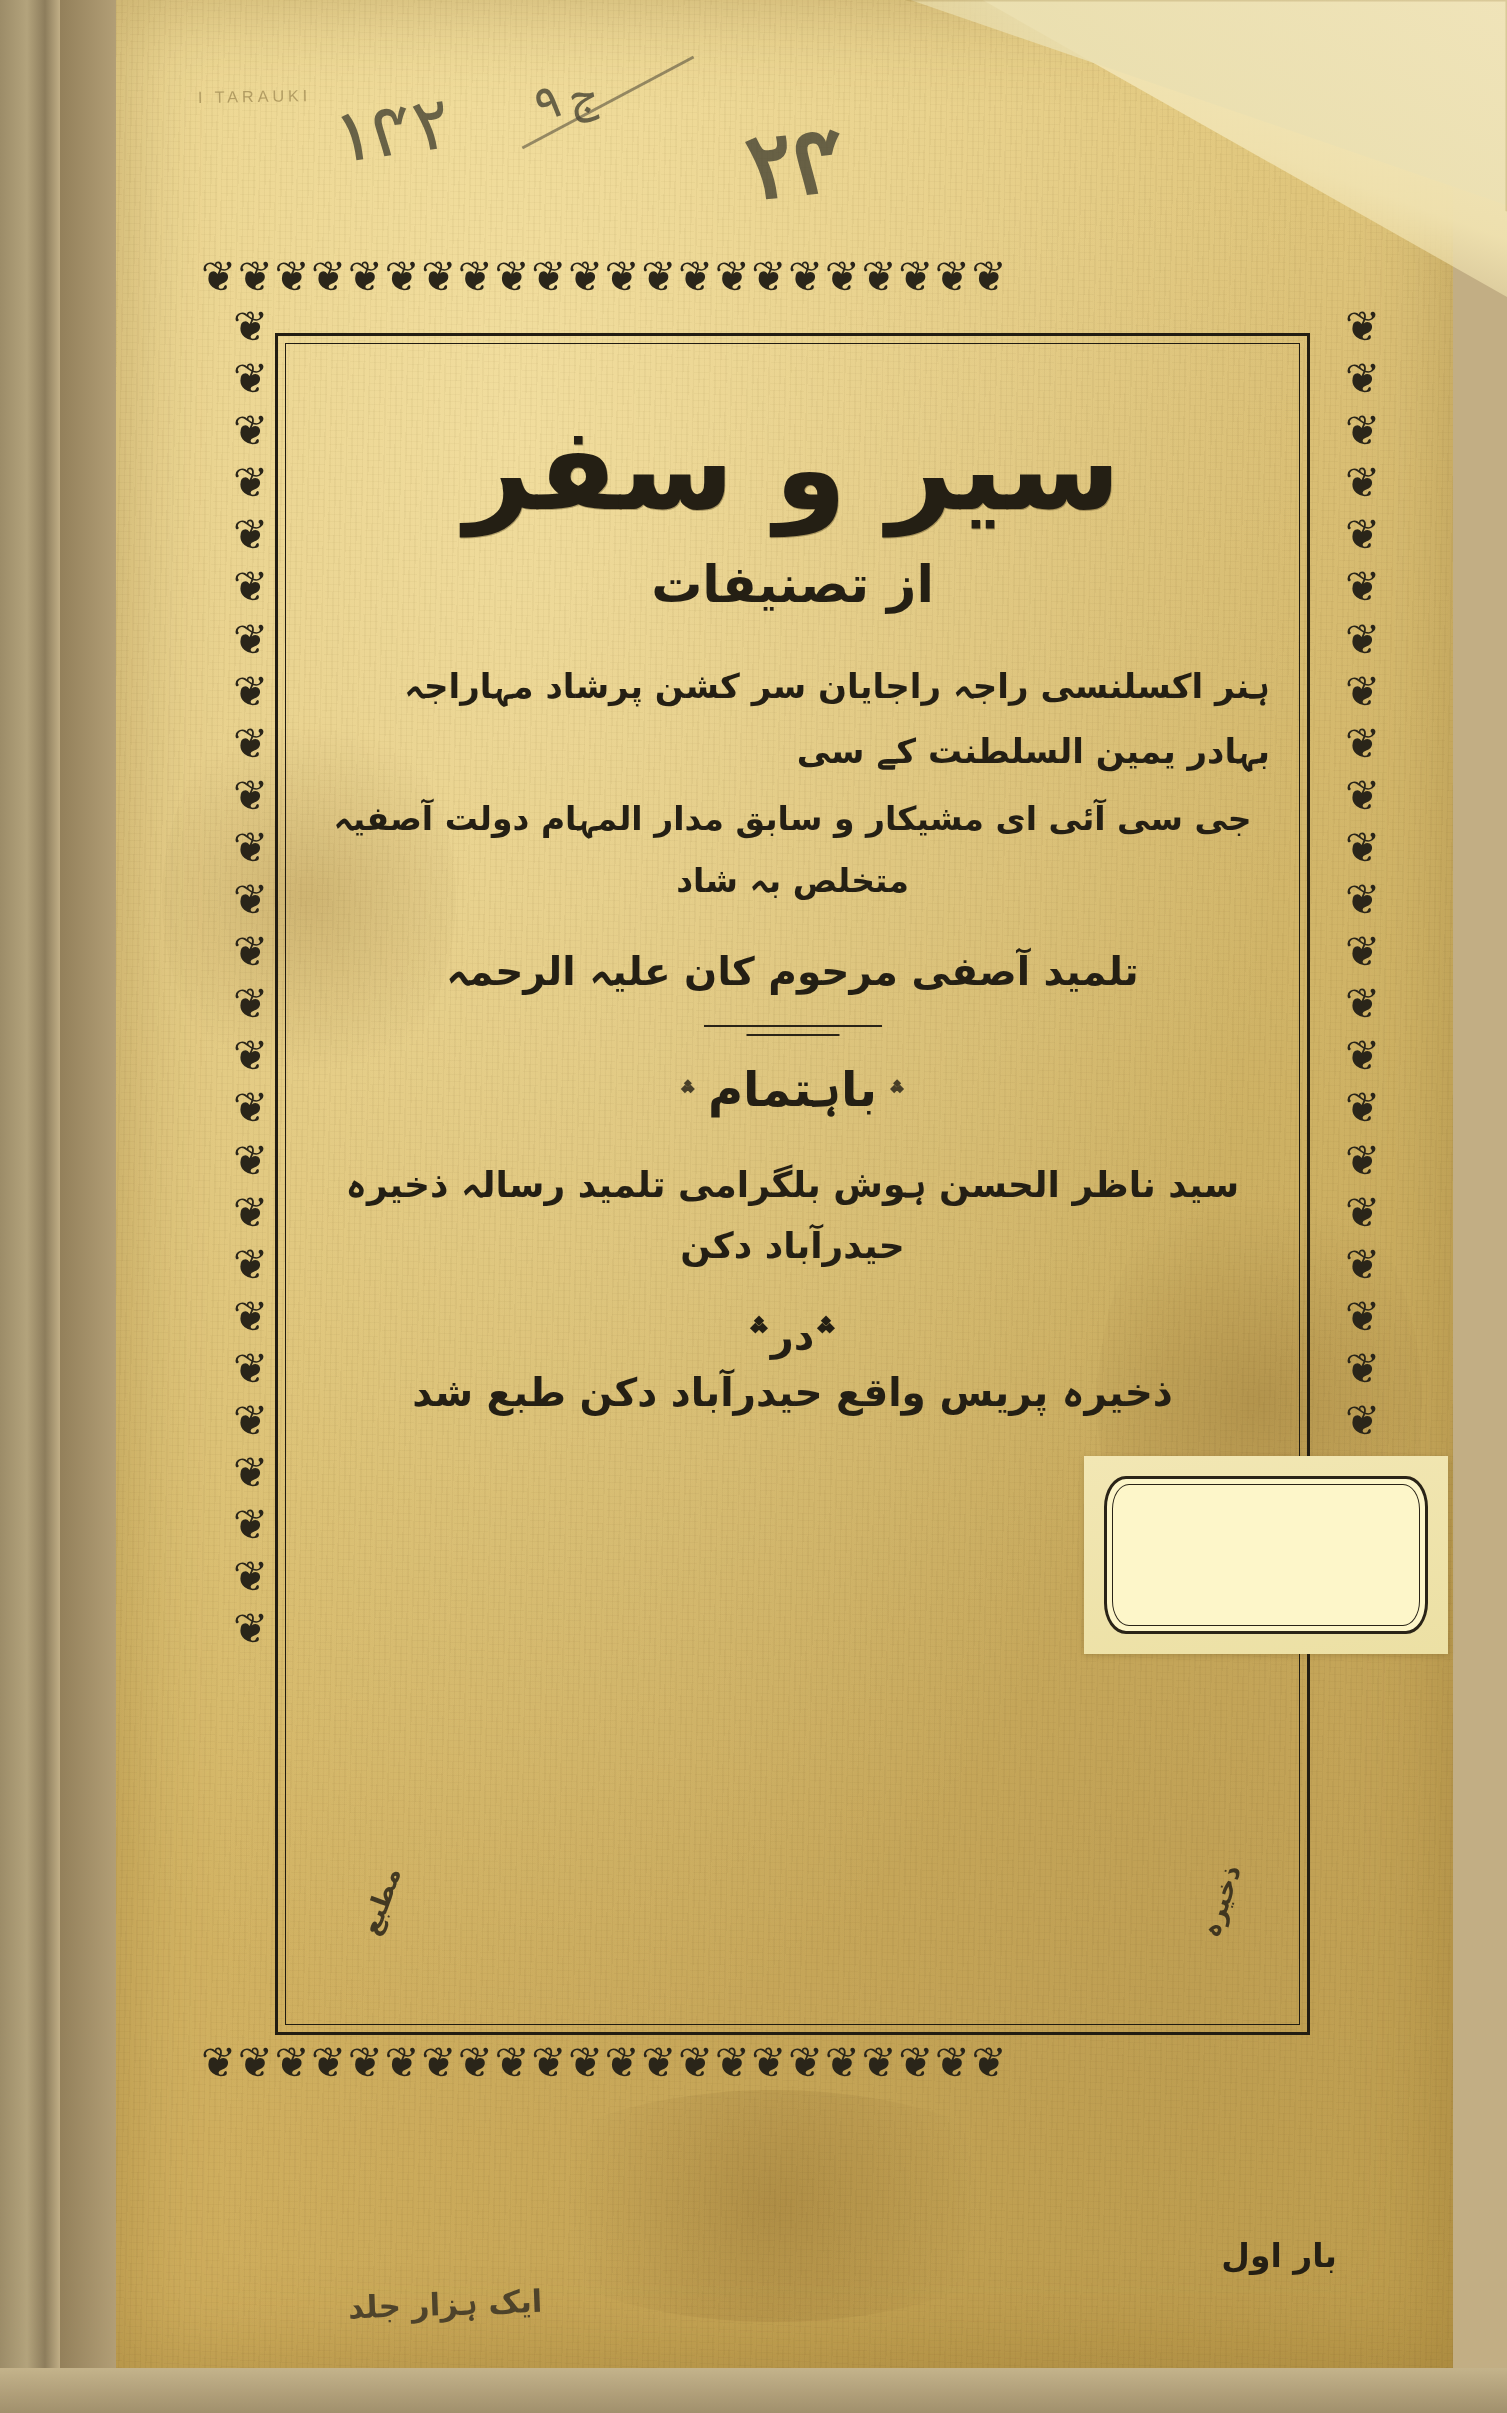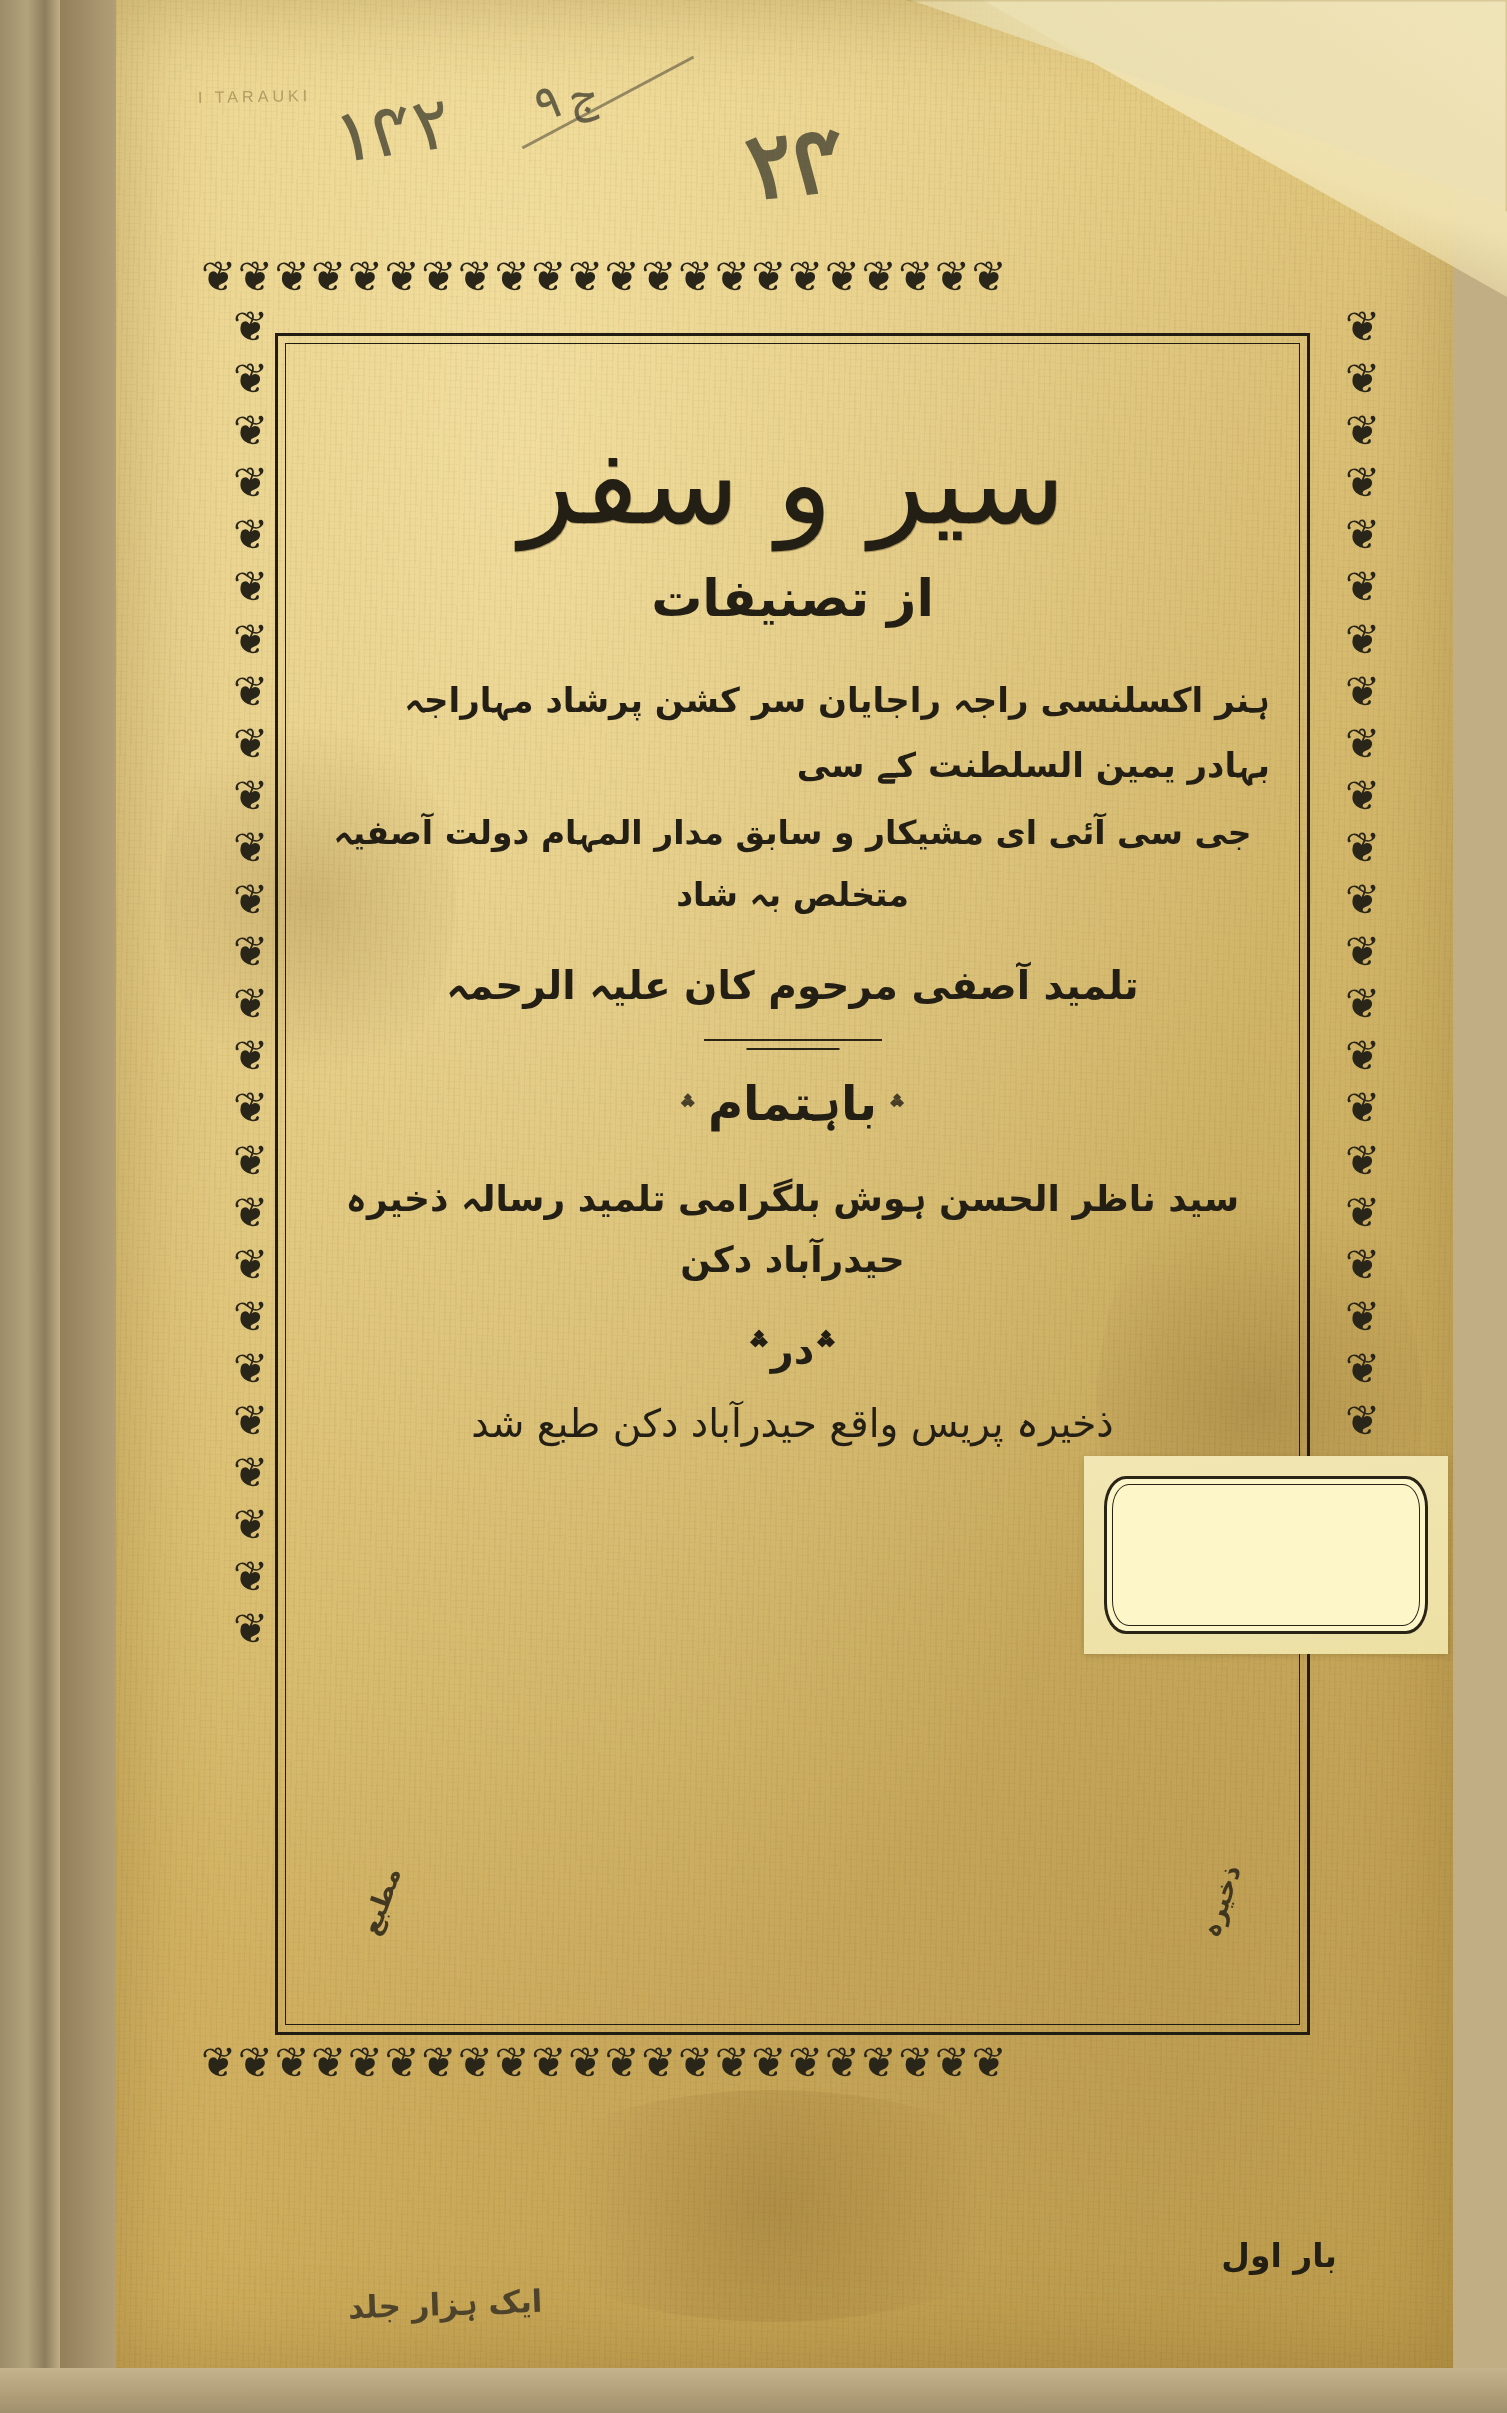--- a/index.html
+++ b/index.html
@@ -112,24 +112,24 @@
   .inner-box::after{
     content:"";position:absolute;inset:7px;border:1.5px solid #221d12;
   }
   .content{
     position:absolute;inset:23px;
     direction:rtl;text-align:center;
     color:#241f14;
     font-family:"DejaVu Sans", sans-serif;
   }
   .title{
-    margin-top:51px;
+    margin-top:37px;
     font-size:116px;
     line-height:1.25;
-    font-weight:400;
+    font-weight:700;
     letter-spacing:1.5px;
     text-shadow:0.8px 0.8px 0 rgba(60,45,15,.35);
   }
   .sub-az{
     margin-top:14px;
     font-size:51px;
     font-weight:600;
   }
   .attr{
     margin-top:40px;
@@ -166,21 +166,21 @@
   }
   .bahtamam .deco{font-size:31px;opacity:.8;padding:0 11px;}
   .editor{
     margin-top:37px;
     font-size:36px;font-weight:600;line-height:1.7;
   }
   .at-label{
     margin-top:36px;font-size:40px;font-weight:700;
   }
   .press{
-    margin-top:20px;font-size:39px;font-weight:400;line-height:1.6;
+    margin-top:3px;font-size:39px;font-weight:700;line-height:1.6;
   }
   .seal-left,.seal-right{
     position:absolute;font-size:26px;color:#2a2417;opacity:.85;
     font-weight:700;
   }
   .seal-right{right:26px;bottom:93px;transform:rotate(-72deg);}
   .seal-left{left:45px;bottom:93px;transform:rotate(-70deg);}
   
   .sticker{
     position:absolute;left:1084px;top:1456px;width:364px;height:198px;

